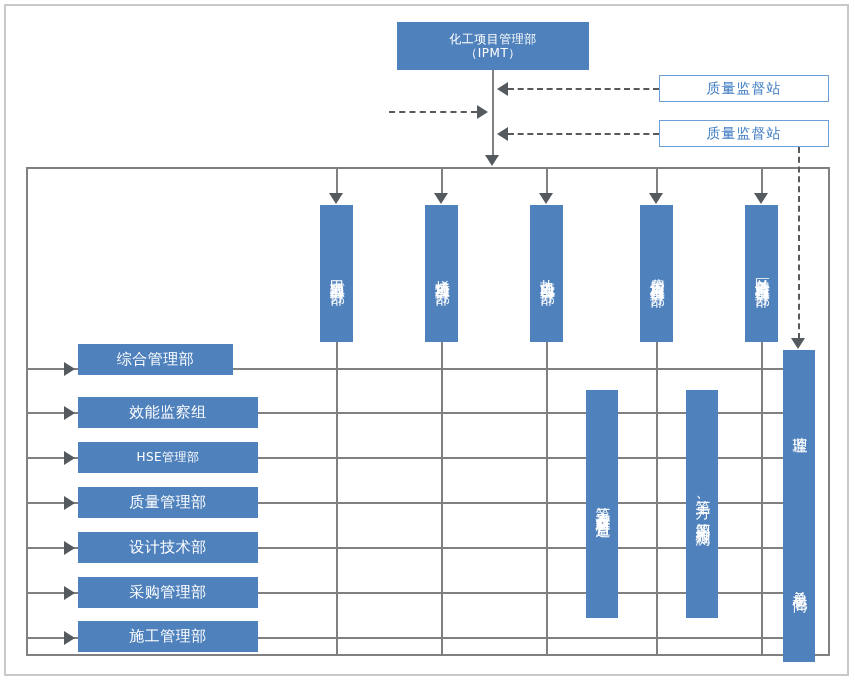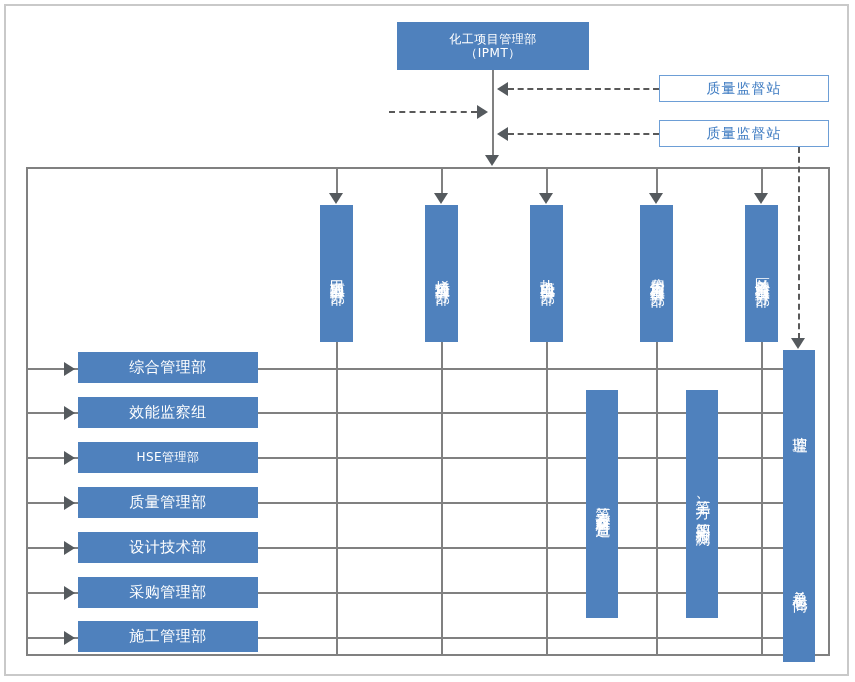--- a/index.html
+++ b/index.html
@@ -156,21 +156,21 @@
   </div>
 
   <div class="vline" style="left:336px;top:342px;height:313px;"></div>
   <div class="vline" style="left:441px;top:342px;height:313px;"></div>
   <div class="vline" style="left:546px;top:342px;height:313px;"></div>
   <div class="vline" style="left:656px;top:342px;height:313px;"></div>
   <div class="vline" style="left:761px;top:342px;height:313px;"></div>
 
   <div class="hline" style="left:26px;top:368px;width:772px;"></div>
   <div class="ar ar-right" style="left:64px;top:362px;"></div>
-  <div class="bbox" style="left:78px;top:352px;width:180px;height:31px;font-size:15px;">
+  <div class="bbox" style="left:78px;top:344px;width:155px;height:31px;font-size:15px;">
     <span>综合管理部</span>
   </div>
 
   <div class="hline" style="left:26px;top:412px;width:772px;"></div>
   <div class="ar ar-right" style="left:64px;top:406px;"></div>
   <div class="bbox" style="left:78px;top:397px;width:180px;height:31px;font-size:15px;">
     <span>效能监察组</span>
   </div>
 
   <div class="hline" style="left:26px;top:457px;width:772px;"></div>

